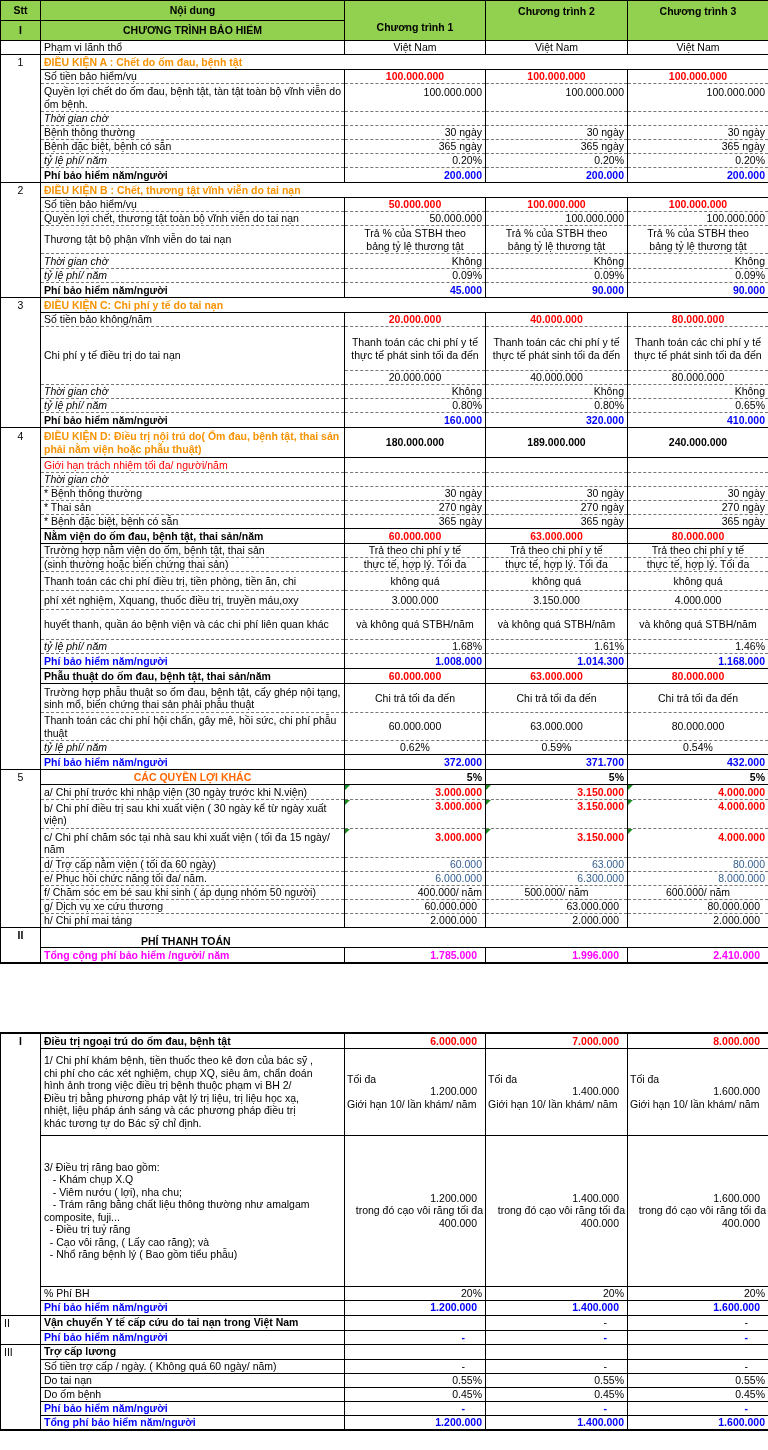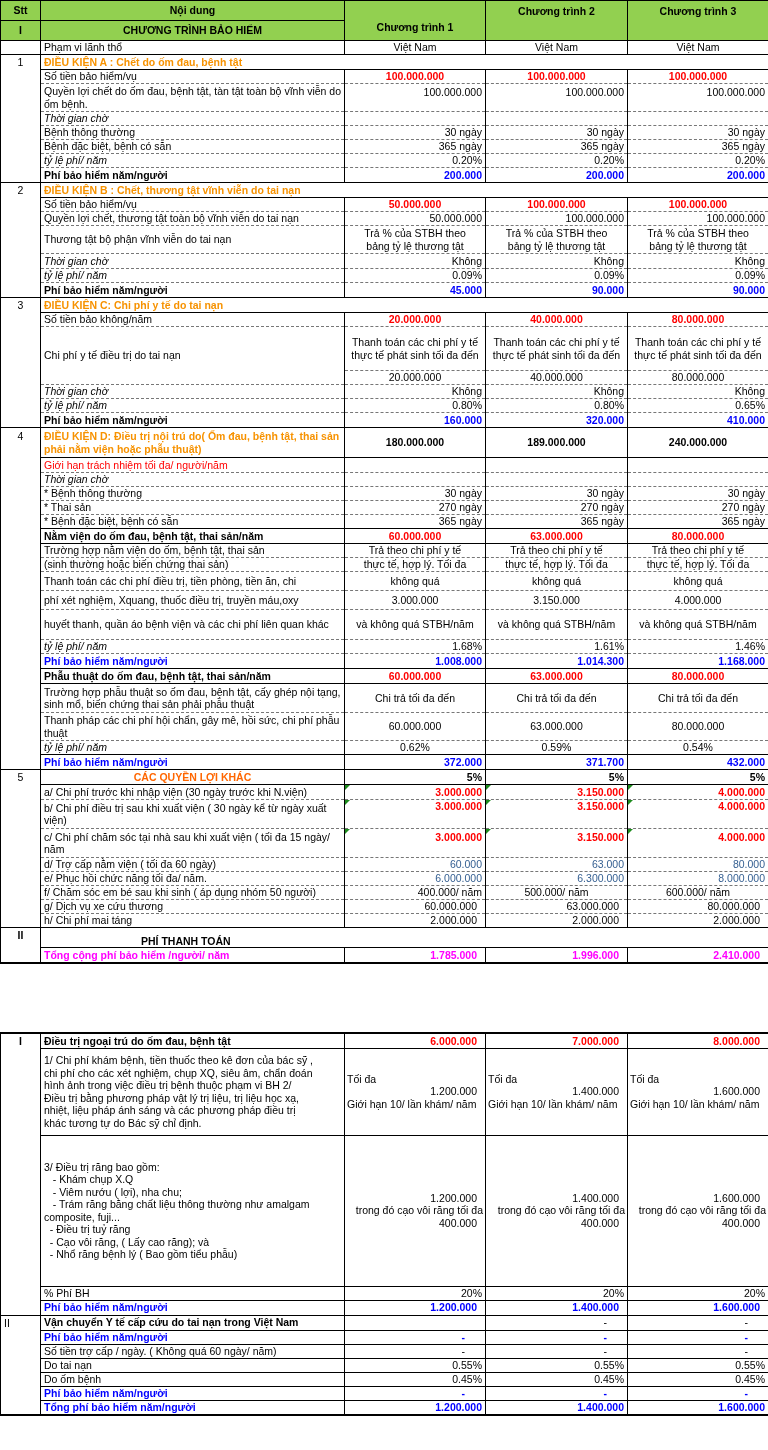--- a/index.html
+++ b/index.html
@@ -303,21 +303,21 @@
   </tr>
   <tr class="sol nob" style="height:29px">
     <td style="border-top:none"></td>
     <td class="wrap">Trường hợp phẫu thuật so ốm đau, bệnh tật, cấy ghép nội tạng, sinh mổ, biến chứng thai sản phải phẫu thuật</td>
     <td class="c">Chi trả tối đa đến</td>
     <td class="c">Chi trả tối đa đến</td>
     <td class="c">Chi trả tối đa đến</td>
   </tr>
   <tr class="dot nob" style="height:28px">
     <td style="border-top:none"></td>
-    <td class="wrap">Thanh pháp các chi phí hội chẩn, gây mê, hồi sức, chi phí phẫu thuật</td>
+    <td class="wrap">Thanh toán các chi phí hội chẩn, gây mê, hồi sức, chi phí phẫu thuật</td>
     <td class="c">60.000.000</td>
     <td class="c">63.000.000</td>
     <td class="c">80.000.000</td>
   </tr>
   <tr class="dot nob" style="height:14px">
     <td style="border-top:none"></td>
     <td class="i">tỷ lệ phí/ năm</td>
     <td class="c">0.62%</td>
     <td class="c">0.59%</td>
     <td class="c">0.54%</td>
@@ -485,20 +485,27 @@
     <td class="r" style="padding-right:20px">-</td>
     <td class="r" style="padding-right:20px">-</td>
   </tr>
   <tr class="sol nob" style="height:14px">
     <td style="border-top:none"></td>
     <td class="b blue">Phí bảo hiểm năm/người</td>
     <td class="r b blue" style="padding-right:20px">-</td>
     <td class="r b blue" style="padding-right:20px">-</td>
     <td class="r b blue" style="padding-right:20px">-</td>
   </tr>
+  <tr class="sol" style="height:15px">
+    <td class="l">III</td>
+    <td class="b">Trợ cấp lương</td>
+    <td></td>
+        <td></td>
+        <td></td>
+  </tr>
   <tr class="sol nob" style="height:14px">
     <td style="border-top:none"></td>
     <td>Số tiền trợ cấp / ngày. ( Không quá 60 ngày/ năm)</td>
     <td class="r" style="padding-right:20px">-</td>
     <td class="r" style="padding-right:20px">-</td>
     <td class="r" style="padding-right:20px">-</td>
   </tr>
   <tr class="sol nob" style="height:14px">
     <td style="border-top:none"></td>
     <td>Do tai nạn</td>

